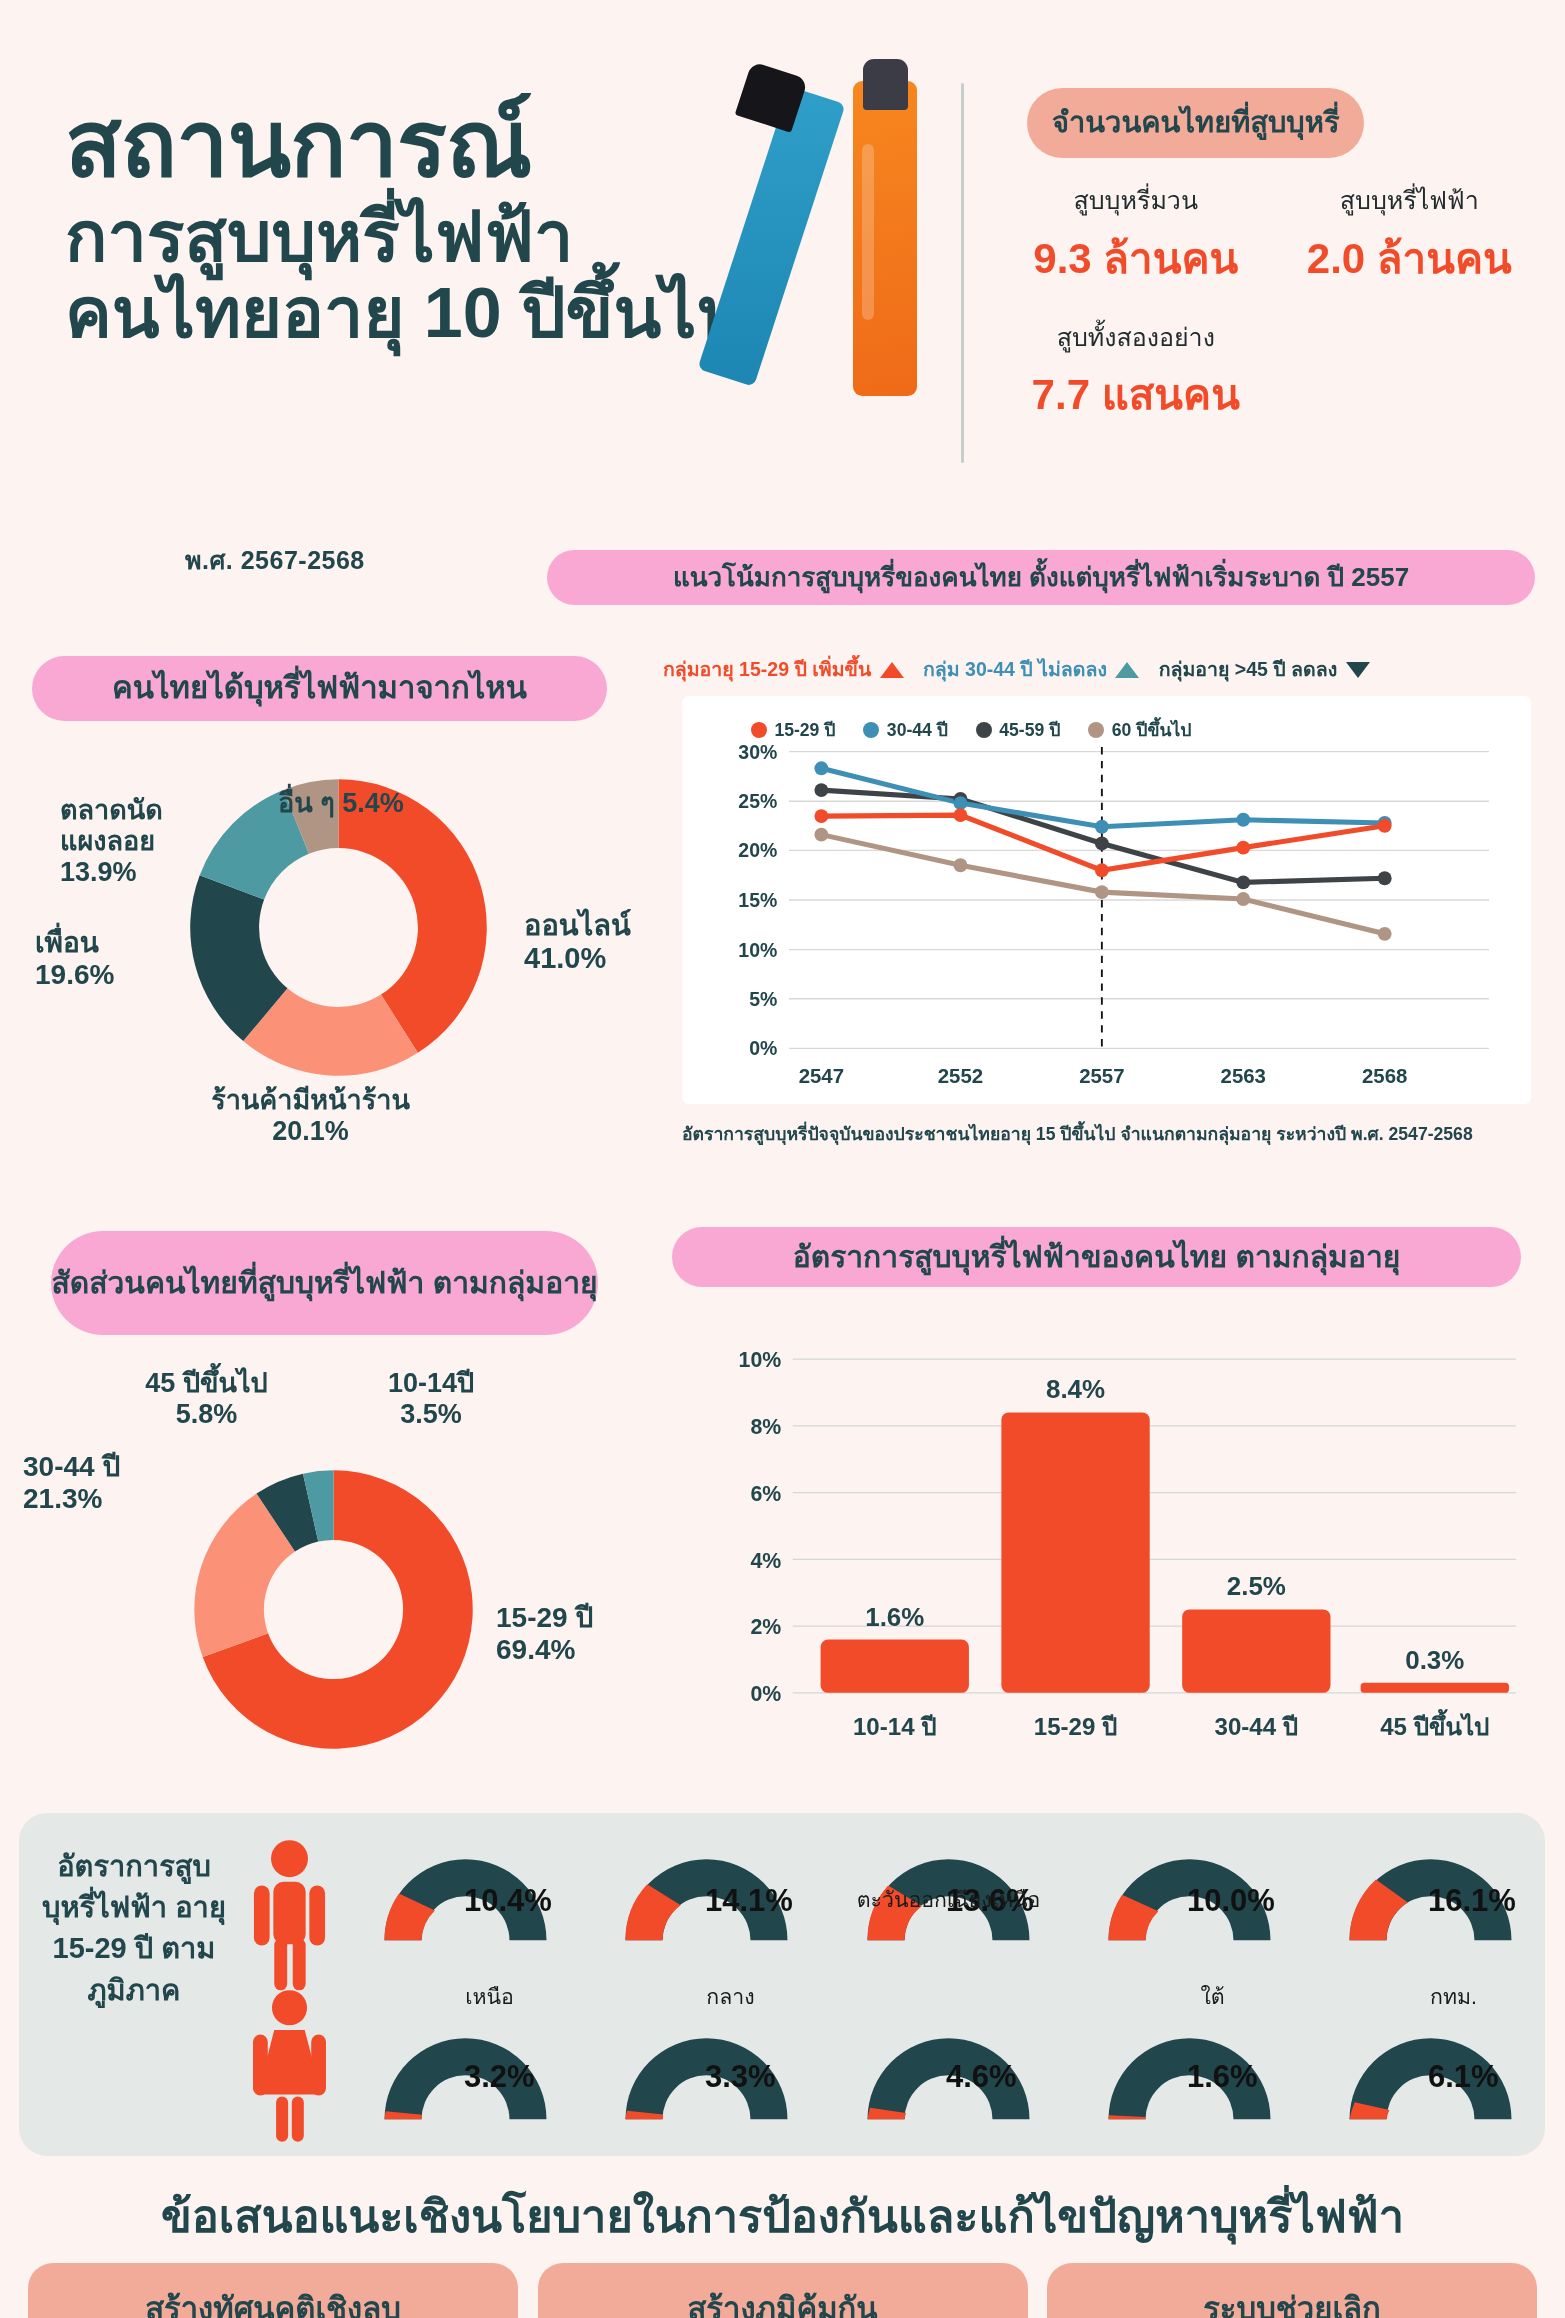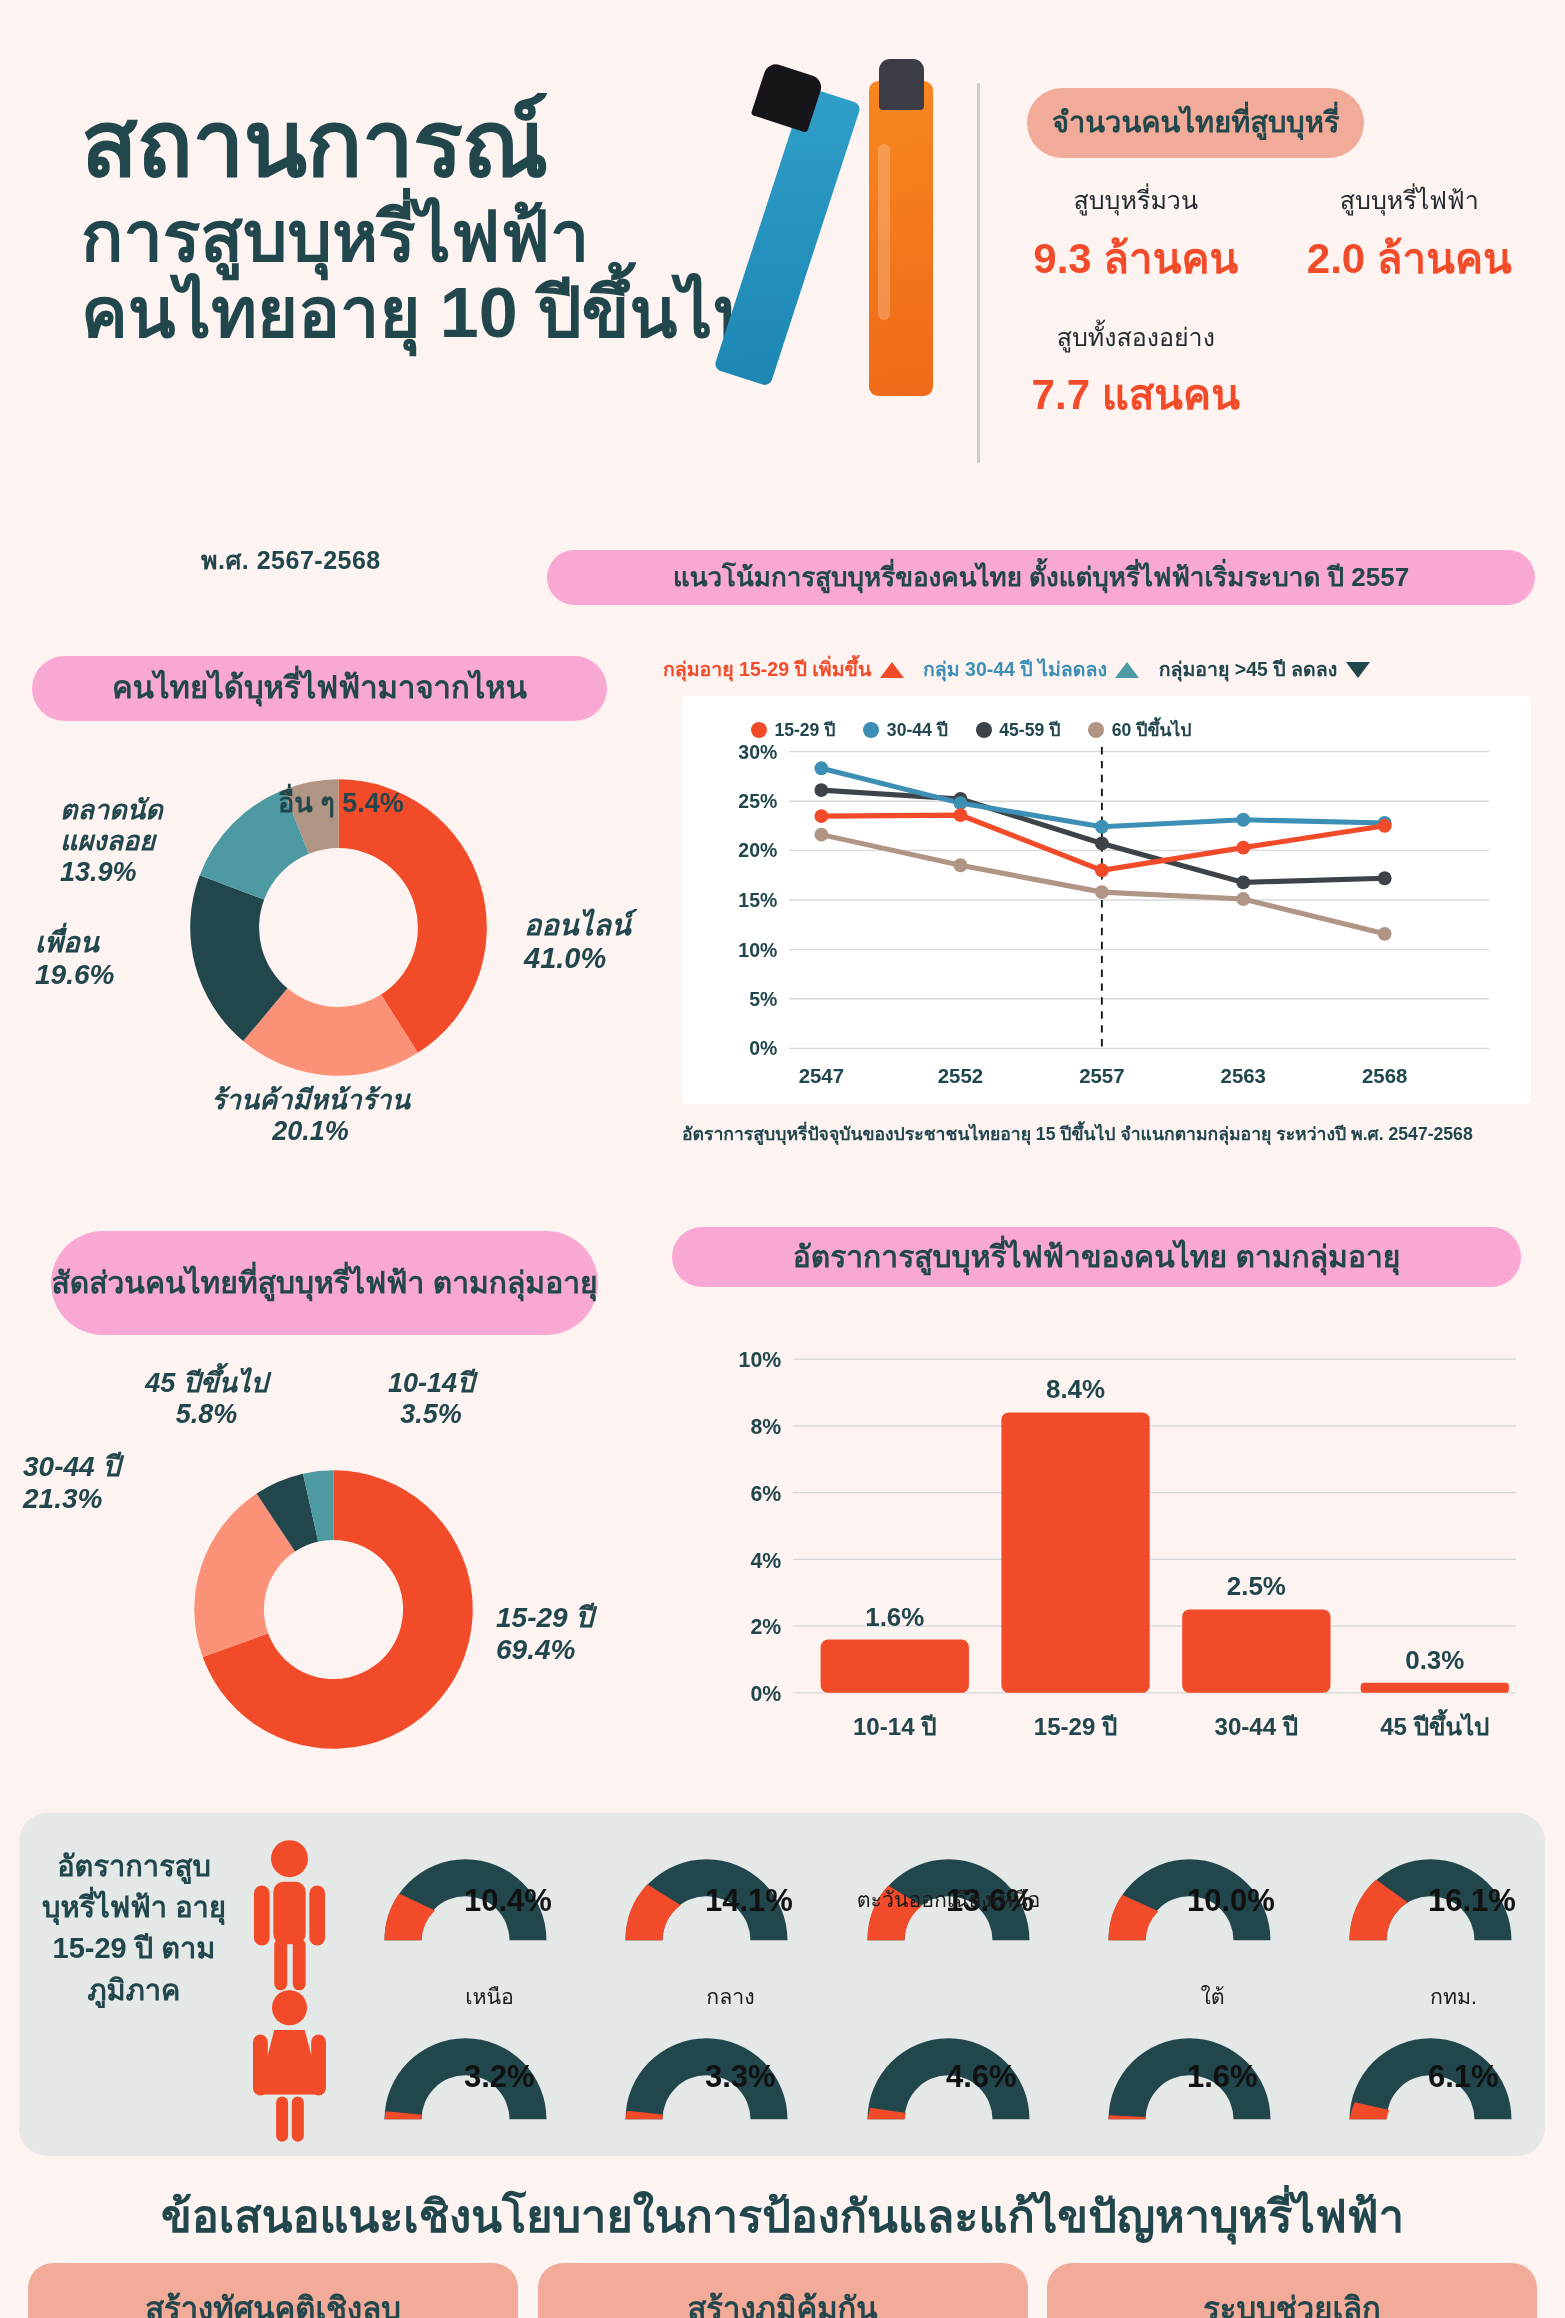--- a/index.html
+++ b/index.html
@@ -8,21 +8,21 @@
     background:#fdf3f0;
     font-family:"Liberation Sans","DejaVu Sans",sans-serif;
     color:#21464c;
     width:1565px; height:2782px;
     position:relative;
     overflow:hidden;
   }
   .page { position:relative; width:1565px; height:2782px; }
 
   
-  .hero { position:absolute; left:16px; top:0; width:1265px; height:524px;padding-left:14px; }
+  .hero { position:absolute; left:0; top:0; width:1265px; height:524px;padding-left:14px; }
   .hero-title {
     position:absolute; left:65px; top:97px; width:951px;
     font-weight:bold; color:#21464c; line-height:1.02;
   }
   .hl1 { font-size:93px; letter-spacing:-0.9px; }
   .hl2 { font-size:70px; margin-top:10.2px; }
   .hl3 { font-size:70px; margin-top:4.6px; }
   .hero-year {
     position:absolute; left:185px; top:540px;
     font-size:25px; color:#21464c; font-weight:600; letter-spacing:0.5px;
@@ -71,21 +71,21 @@
   .sec-pill {
     background:#f9a8d4; color:#21464c; border-radius:463px;
     font-weight:bold; text-align:center; display:flex;
     align-items:center; justify-content:center; line-height:1.18;
   }
 
   
   .donut1-pill { position:absolute; left:32px; top:656px; width:575px; height:65px; font-size:31px; }
   .donut1-wrap { position:absolute; left:181px; top:770px; width:315px; height:315px; }
   .lbl { position:absolute; font-weight:bold; color:#21464c; line-height:1.15; }
-  .lbl .n { display:block;font-style:italic; }
+  .lbl .n { display:block; }
 
   
   .trend-pill { position:absolute; left:547px; top:550px; width:988px; height:55px; font-size:26px; }
   .legend-top { position:absolute; left:663px; top:654px; width:858px;
                 display:flex; align-items:center; gap:19.5px; }
   .lt-item { display:flex; align-items:center; gap:8.3px; font-size:19.5px; font-weight:bold; }
   .tri { width:0;height:0;border-left:12px solid transparent;border-right:12px solid transparent; }
   .tri-up-red { border-bottom:16.7px solid #f24b2a; }
   .tri-up-teal { border-bottom:16.7px solid #4e9aa2; }
   .tri-down-dark { border-top:16.7px solid #21464c; }

